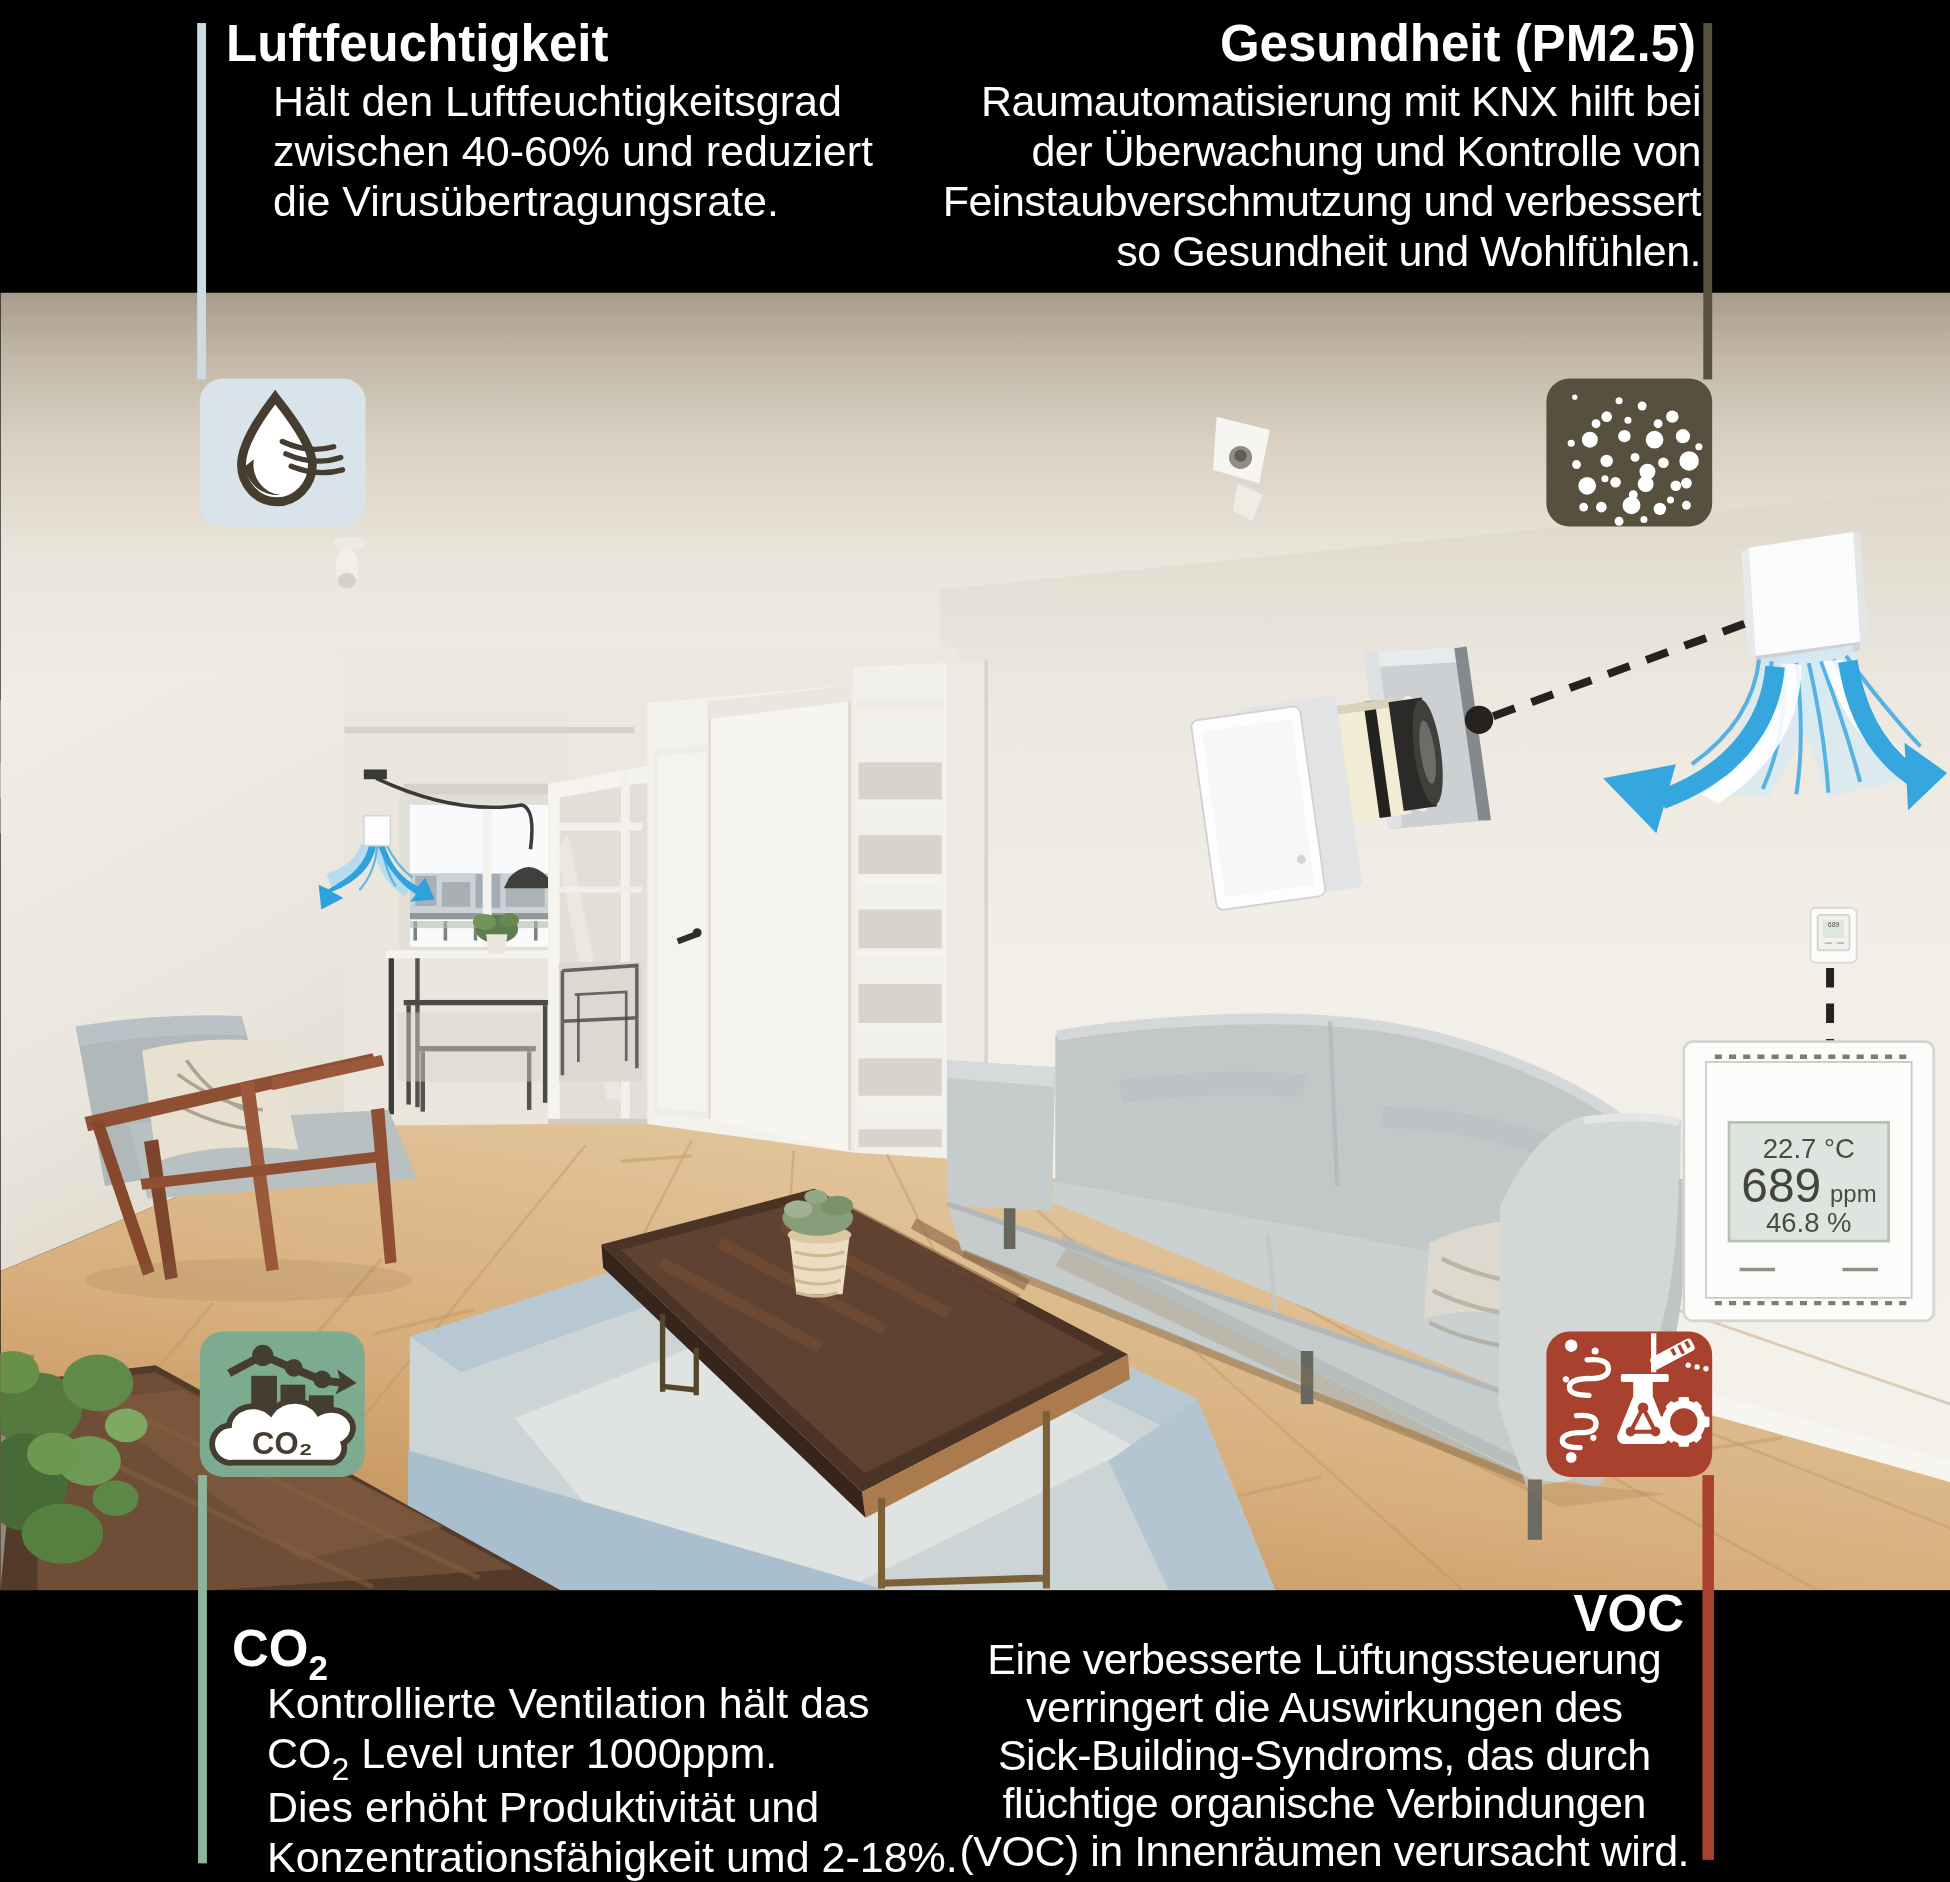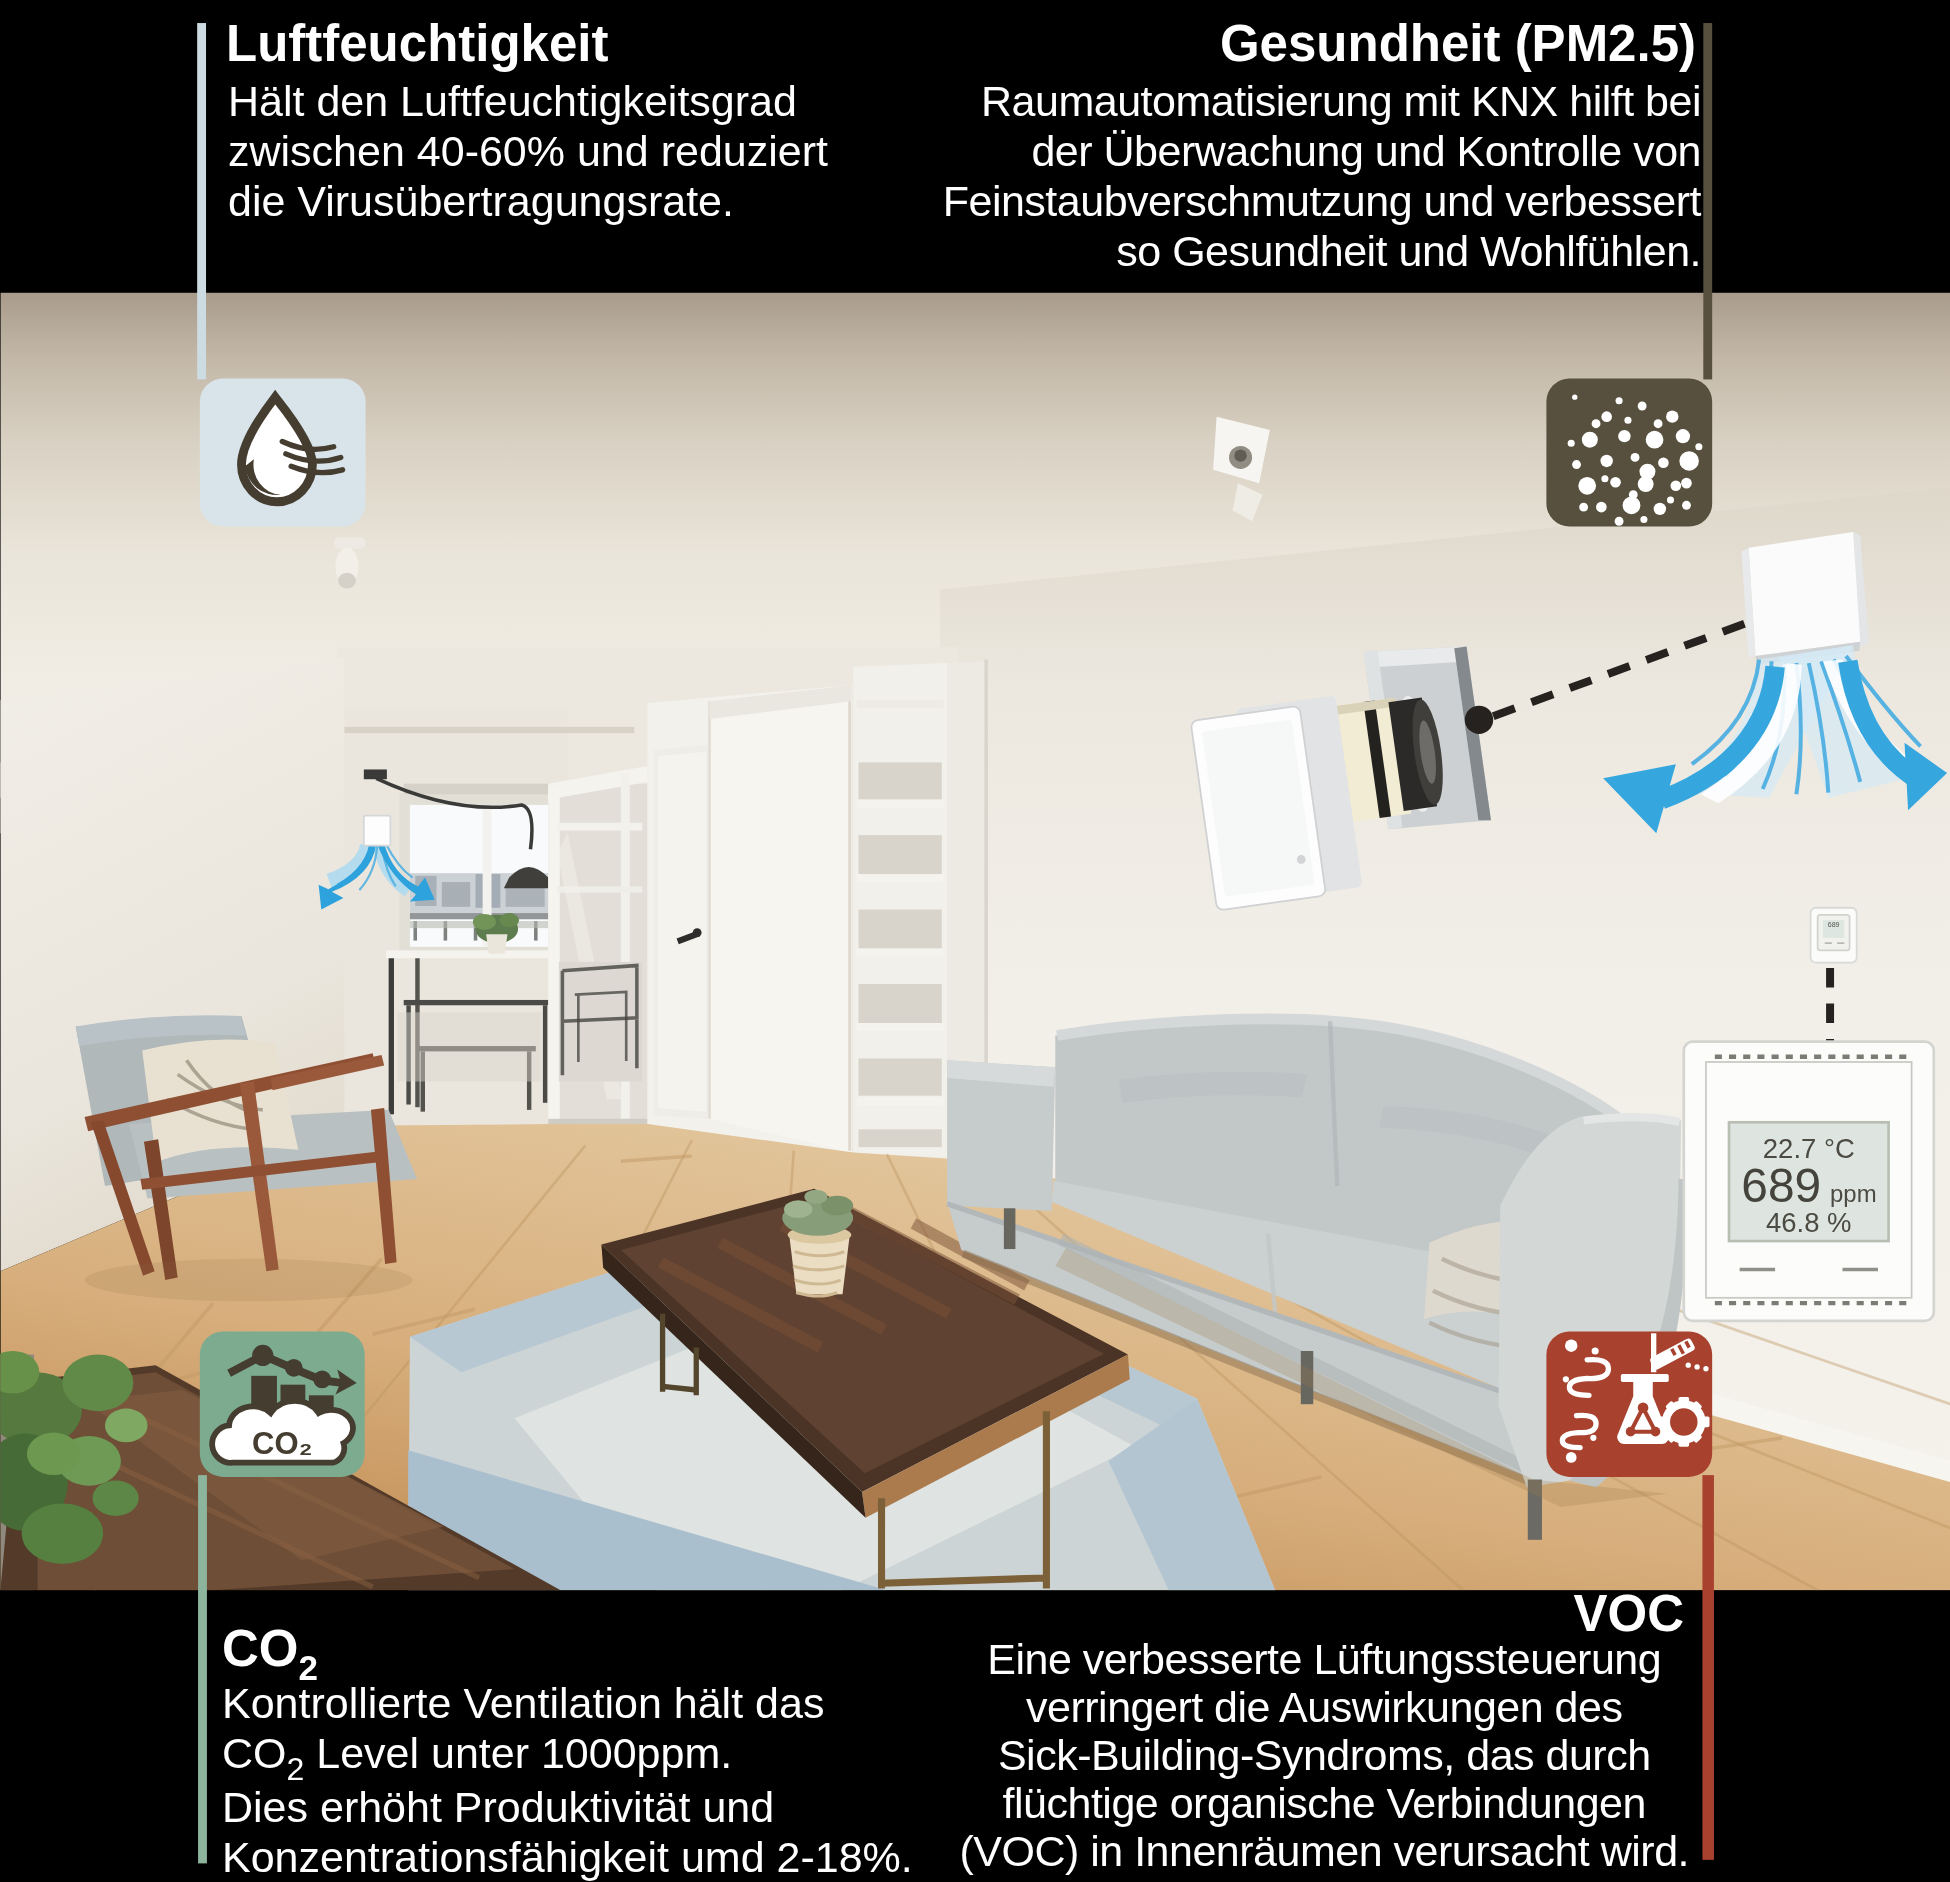--- a/index.html
+++ b/index.html
@@ -1,20 +1,20 @@
 <!DOCTYPE html>
 <html style="font-size:14px"><head>
 <meta charset="utf-8">
 <style>
 html,body{margin:0;padding:0;background:#000;}
 #page{position:relative;width:1951px;height:1882px;background:#000;overflow:hidden;font-family:"Liberation Sans",sans-serif;}
 #art{position:absolute;left:0;top:0;}
 .t{position:absolute;color:#fff;white-space:nowrap;}
 .title{font-weight:bold;font-size:51px;}
-.body{font-size:43px;line-height:50px;}
+.body{font-size:43px;line-height:50px;margin-left:45px;}
 .r{text-align:right;}
 </style>
 </head>
 <body>
 <div id="page">
 <svg id="art" width="1951" height="1882" viewBox="0 0 2200 2123">
 <defs>
 <linearGradient id="ceil" x1="0" y1="0" x2="0" y2="1">
  <stop offset="0" stop-color="#a89b8b"></stop>
  <stop offset="0.13" stop-color="#c3b8a8"></stop>
@@ -511,21 +511,21 @@
 </svg>
 
 <div class="t title" style="left:226px;top:14px;">Luftfeuchtigkeit</div>
 
 <div class="t body" style="left:228px;top:76px;">Hält den Luftfeuchtigkeitsgrad<br>zwischen 40-60% und reduziert<br>die Virusübertragungsrate.</div>
 
 <div class="t title r" style="right:255px;top:14px;">Gesundheit (PM2.5)</div>
 
 <div class="t body r" style="right:250px;top:76px;letter-spacing:-0.5px;">Raumautomatisierung mit KNX hilft bei<br>der Überwachung und Kontrolle von<br>Feinstaubverschmutzung und verbessert<br>so Gesundheit und Wohlfühlen.</div>
 
-<div class="t title" style="left:222px;top:1619px;">CO<span style="font-size:35px;position:relative;top:14px;">2</span></div>
+<div class="t title" style="left:232px;top:1619px;">CO<span style="font-size:35px;position:relative;top:14px;">2</span></div>
 
 <div class="t body" style="left:222px;top:1678px;">Kontrollierte Ventilation hält das<br>CO<span style="font-size:32px;position:relative;top:12.4px;">2</span> Level unter 1000ppm.<br>Dies erhöht Produktivität und<br>Konzentrationsfähigkeit umd 2-18%.</div>
 
 <div class="t title r" style="right:267px;top:1584px;">VOC</div>
 
 <div class="t body r" style="right:262px;top:1635px;line-height:48px;letter-spacing:-0.5px;text-align:center;">Eine verbesserte Lüftungssteuerung<br>verringert die Auswirkungen des<br>Sick-Building-Syndroms, das durch<br>flüchtige organische Verbindungen<br>(VOC) in Innenräumen verursacht wird.</div>
 </div>
 
 
 </body></html>

